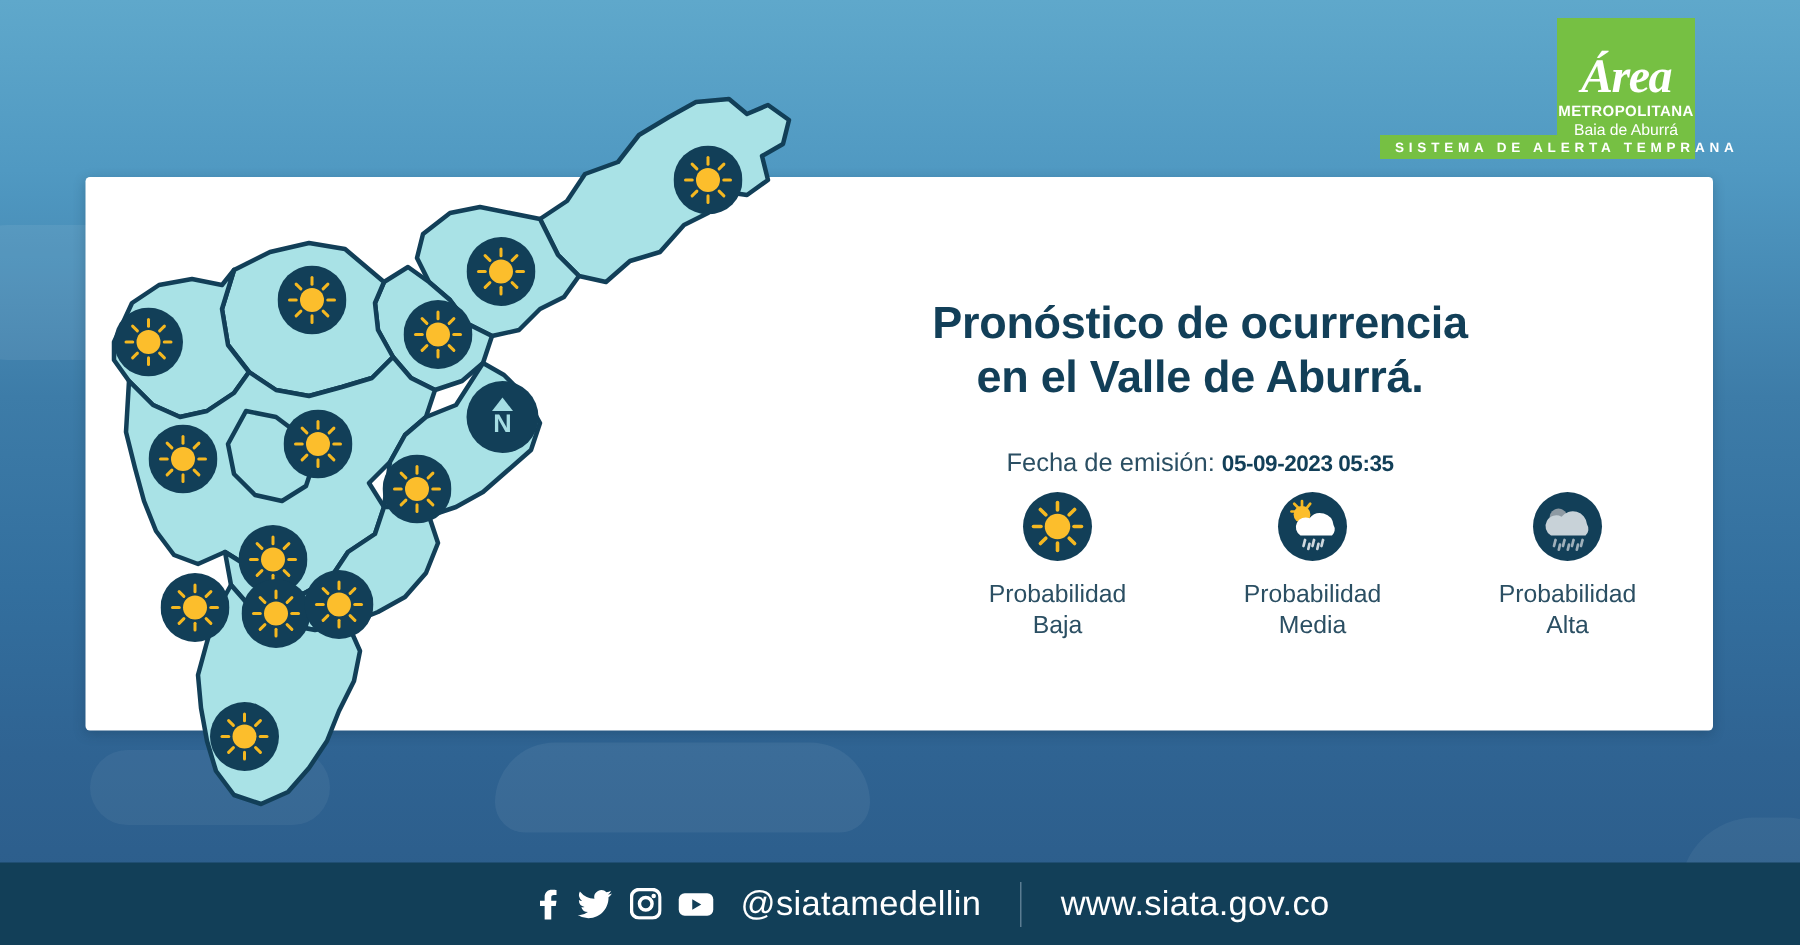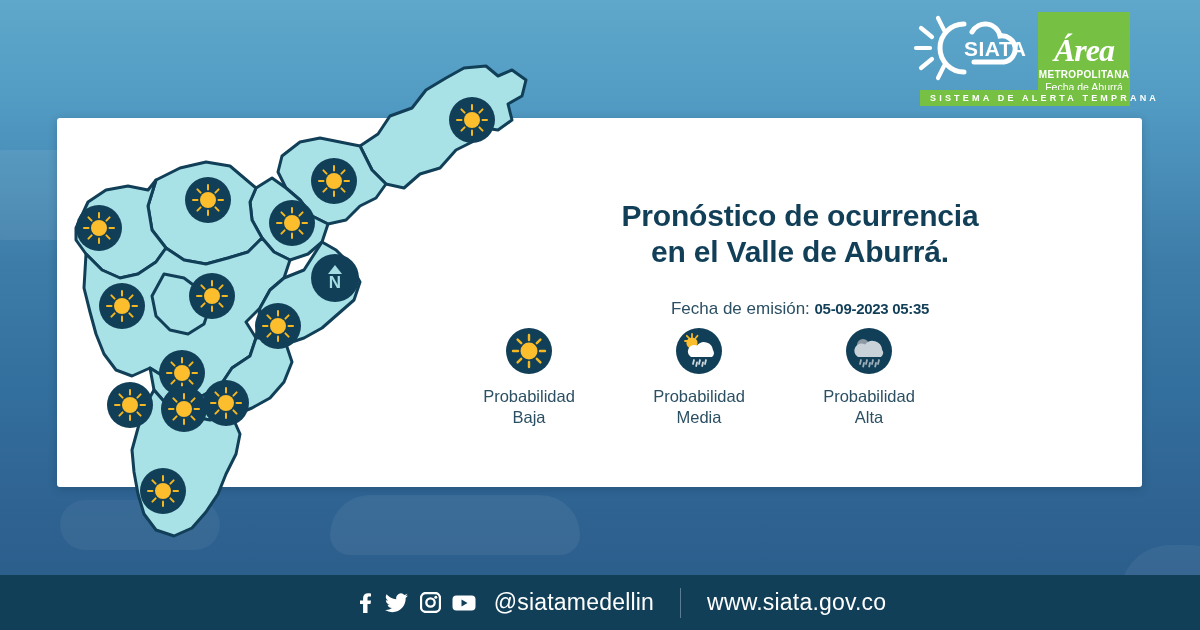--- a/index.html
+++ b/index.html
@@ -44,21 +44,21 @@
   .compass .nletter{color:#a5dde3;font-size:17px;font-weight:bold;line-height:16px;}
 
   
   .textblock{position:absolute;left:470px;top:170px;width:660px;text-align:center;}
   .title{color:#123f58;font-size:30px;font-weight:bold;line-height:36px;letter-spacing:-0.2px;margin-top:28px;}
   .hl{background:#123f58;color:#ffffff;padding:1px 6px 3px 6px;border-radius:2px;}
   .fecha{margin-top:29px;color:#2b4f63;font-size:17px;}
   .fecha .val{font-size:15px;font-weight:bold;color:#123f58;letter-spacing:-0.3px;}
 
   
-  .legend{position:absolute;left:444px;top:328px;width:660px;display:flex;justify-content:flex-start;}
+  .legend{position:absolute;left:470px;top:328px;width:660px;display:flex;justify-content:flex-end;}
   .leg-item{width:170px;display:flex;flex-direction:column;align-items:center;}
   .leg-icon{width:46px;height:46px;border-radius:50%;background:#123f58;position:relative;}
   .leg-label{margin-top:12px;color:#2b4f63;font-size:16.5px;line-height:21px;text-align:center;}
 
   
   .footer{position:absolute;left:0;bottom:0;width:1200px;height:55px;background:#123f58;
     display:flex;align-items:center;justify-content:center;gap:0px;padding-left:21px;}
   .social{display:flex;align-items:center;gap:11px;margin-right:18px;}
   .social svg{display:block;}
   .handle{color:#ffffff;font-size:23px;letter-spacing:.2px;}
@@ -70,39 +70,25 @@
 
 <div class="poster">
 
   <div class="bgcloud" style="left:-40px;top:150px;width:260px;height:90px;"></div>
   <div class="bgcloud b2" style="left:330px;top:495px;width:250px;height:60px;border-radius:40px 40px 20px 20px;"></div>
   <div class="bgcloud b3" style="left:1120px;top:545px;width:120px;height:70px;border-radius:50px 50px 10px 10px;"></div>
   <div class="bgcloud b3" style="left:60px;top:500px;width:160px;height:50px;"></div>
 
   <div class="logos">
 
-    <div class="siata-logo">
-      <svg width="120" height="72" viewBox="0 0 120 72" aria-hidden="true">
-        <g stroke="#ffffff" stroke-width="4.2" stroke-linecap="round" fill="none">
-          <line x1="8" y1="36" x2="22" y2="36"></line>
-          <line x1="13" y1="16" x2="24" y2="25"></line>
-          <line x1="13" y1="56" x2="24" y2="47"></line>
-          <line x1="30" y1="6" x2="36" y2="18"></line>
-          <line x1="30" y1="66" x2="36" y2="54"></line>
-        </g>
-        <path d="M56 12 A24 24 0 1 0 56 60" stroke="#ffffff" stroke-width="5" fill="none" stroke-linecap="round"></path>
-        <path d="M64 20 A15 15 0 0 1 92 24 A13 13 0 0 1 96 50 L66 50" stroke="#ffffff" stroke-width="5" fill="none" stroke-linecap="round"></path>
-        <text x="56" y="44" font-family="Liberation Sans, sans-serif" font-size="21" font-weight="bold" fill="#ffffff" letter-spacing="0.5">SIATA</text>
-      </svg>
-    </div>
 
     <div class="area-box">
       <div class="area-script">Área</div>
       <div class="area-l1">METROPOLITANA</div>
-      <div class="area-l2">Fecha de Aburrá</div>
+      <div class="area-l2">Baja de Aburrá</div>
     </div>
   </div>
 
   <div class="tagline">SISTEMA DE ALERTA TEMPRANA</div>
 
   <div class="card"></div>
 
   <div class="mapwrap">
     <svg width="520" height="545" viewBox="0 0 520 545" aria-hidden="true">
       <g fill="#a9e2e6" stroke="#123f58" stroke-width="3" stroke-linejoin="round">

